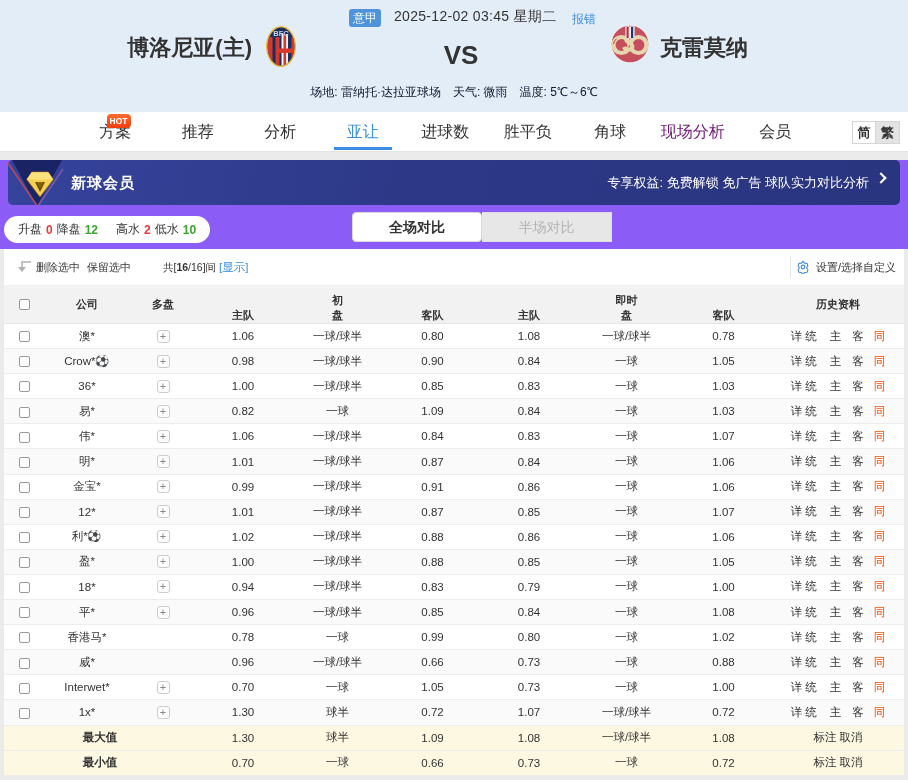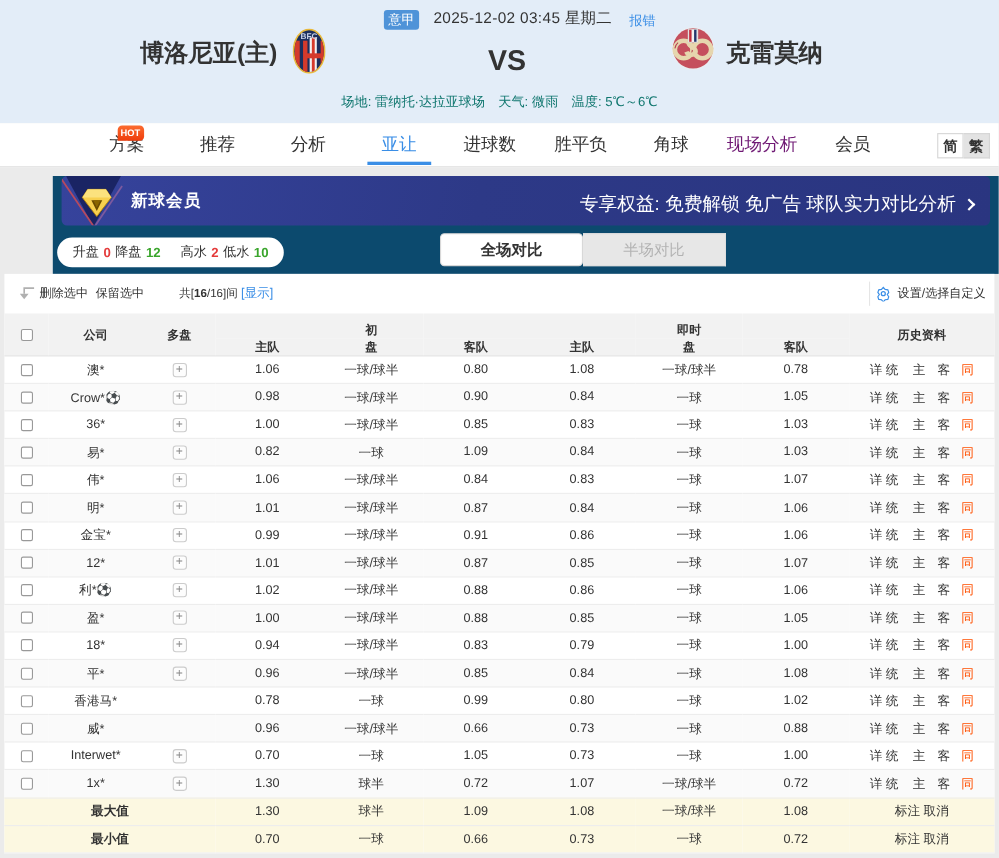--- a/index.html
+++ b/index.html
@@ -10,48 +10,48 @@
   background:#4f93d8; color:#fff; font-size:12px; text-align:center; line-height:18px;
   border-radius:3px; }
 .mdate { position:absolute; left:394px; top:8px; font-size:14px; font-weight:normal; color:#333; letter-spacing:0.3px; }
 .berr { position:absolute; left:572px; top:11px; font-size:12px; color:#3a8ee6; }
 .tname { position:absolute; font-size:22px; font-weight:bold; color:#333; top:33px; }
 .tname.l { right:656px; }
 .tname.r { left:660px; }
 .vs { position:absolute; left:7px; width:100%; text-align:center; top:40px;
   font-size:26px; font-weight:bold; color:#333; }
 .venue { position:absolute; top:84px; left:0; width:100%; text-align:center;
-  font-size:12px; color:#0f766e; }
+  font-size:12px; color:#0f172a; }
 
 .nav { height:40px; background:#fff; border-bottom:1px solid #e4e4e4;
   position:relative; display:flex; align-items:center; }
 .nav .tab { width:82.5px; text-align:center; font-size:16px; color:#333;
   position:relative; height:40px; line-height:40px; }
 .nav .tab.act { color:#3a8ee6; }
 .nav .tab.act::after { content:""; position:absolute; left:12px; right:12px;
   bottom:2px; height:3px; background:#3a8ee6; }
 .nav .tab.blue { color:#701a75; }
 .hot { position:absolute; top:2px; right:26px; background:#ff5722;
   background:linear-gradient(180deg,#fb6c30,#ef3d0c); color:#fff; font-size:8.5px;
   font-weight:bold; line-height:10px; padding:2px 3px; border-radius:4px 4px 4px 0; }
 .langs { position:absolute; right:8px; top:9px; display:flex; }
 .langs span { width:24px; height:23px; border:1px solid #d5d5d5; font-size:13px;
   font-weight:bold; color:#333; display:flex; align-items:center; justify-content:center; }
 .langs .jian { background:#fff; }
 .langs .fan { background:#e3e3e3; border-left:none; }
 
-.graywrap { background:#0c4a6e;margin-left:48px; }
+.graywrap { background:#8b5cf6; }
 .banner { margin:8px 8px 0 8px; height:45px; border-radius:5px; position:relative;
   background:linear-gradient(100deg,#36439c 0%,#2d3987 45%,#2a3580 100%); overflow:hidden; }
 .banner svg.deco { position:absolute; left:0; top:0; }
 .diamond { position:absolute; left:18px; top:11px; width:28px; height:27px; }
 .bn-title { position:absolute; left:63px; top:0; height:45px; line-height:45px;
   color:#fff; font-size:15px; font-weight:bold; letter-spacing:1px; }
-.bn-right { position:absolute; right:15px; top:14px; color:#fff; font-size:17px;
-  display:flex; align-items:center; gap:8px; }
+.bn-right { position:absolute; right:15px; top:14px; color:#fff; font-size:13px;
+  display:flex; align-items:flex-start; gap:8px; }
 .arr { width:8px; height:8px; border-top:2px solid #fff; border-right:2px solid #fff;
   transform:rotate(45deg); }
 
 .statsrow { height:44px; position:relative; }
 .pill { position:absolute; left:4px; top:11px; height:27px; background:#fff;
   border-radius:14px; display:flex; align-items:center; padding:0 14px; font-size:12px;
   color:#333; gap:4px; }
 .pill b.red { color:#e43b3b; } .pill b.grn { color:#3aa52c; }
 .ctabs { position:absolute; left:328px; top:7px; display:flex;padding-left:24px; }
 .ctab { width:130px; height:30px; line-height:28px; text-align:center; font-size:14px; }

